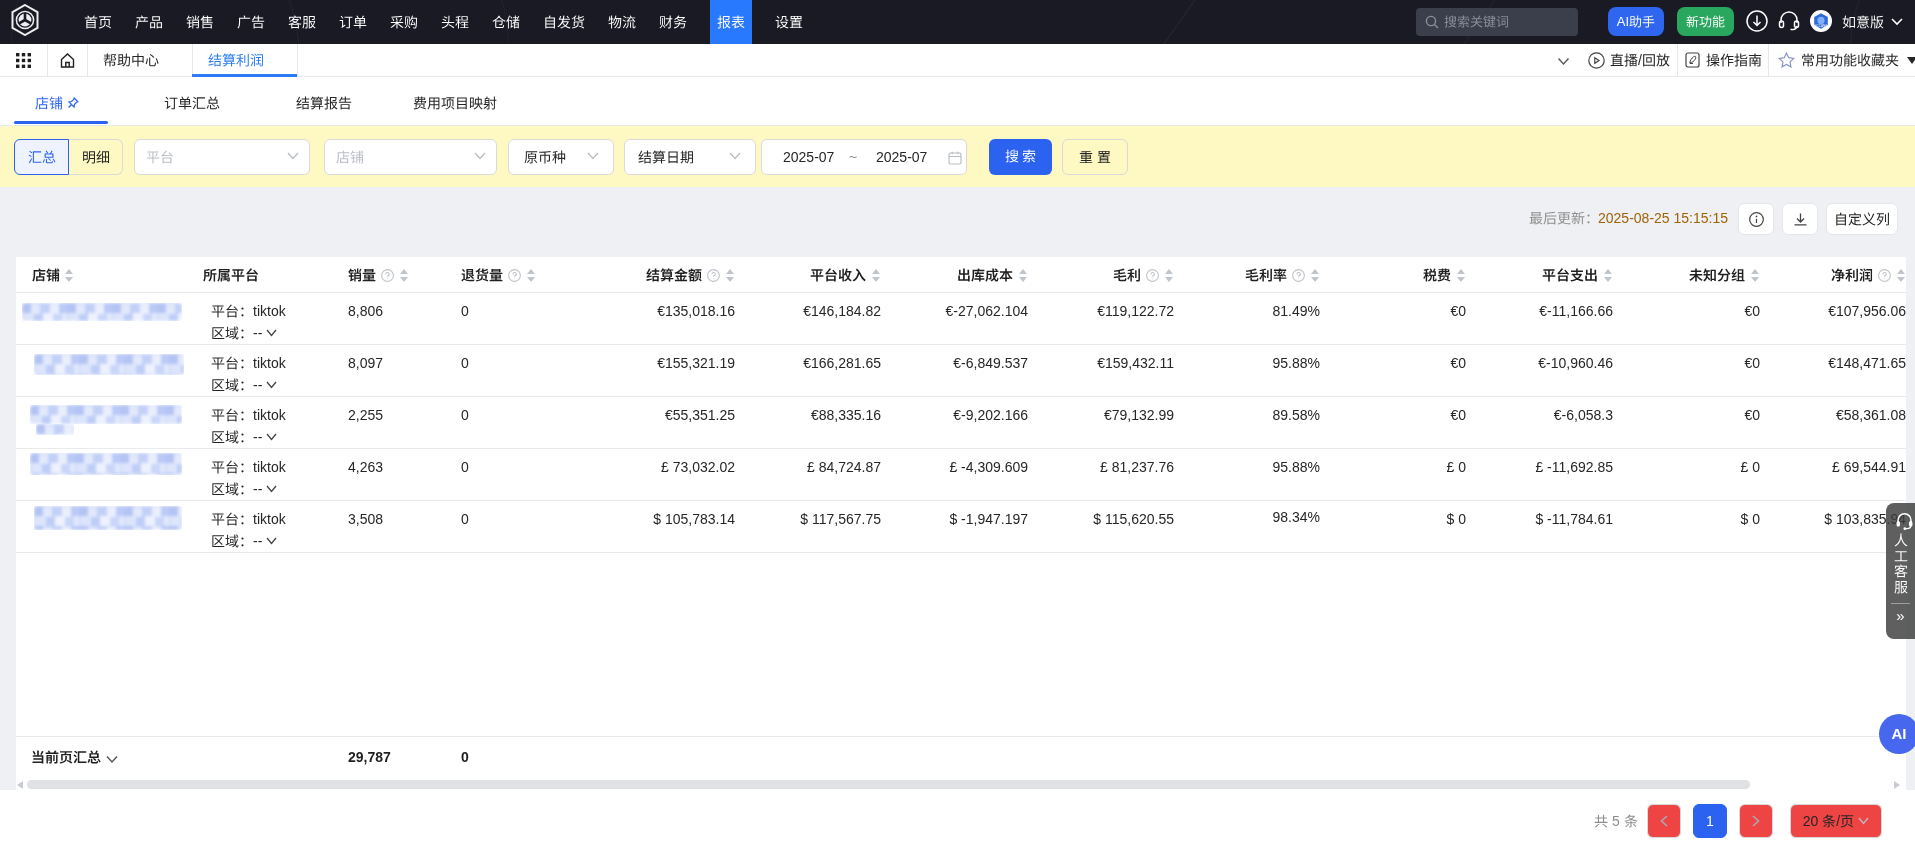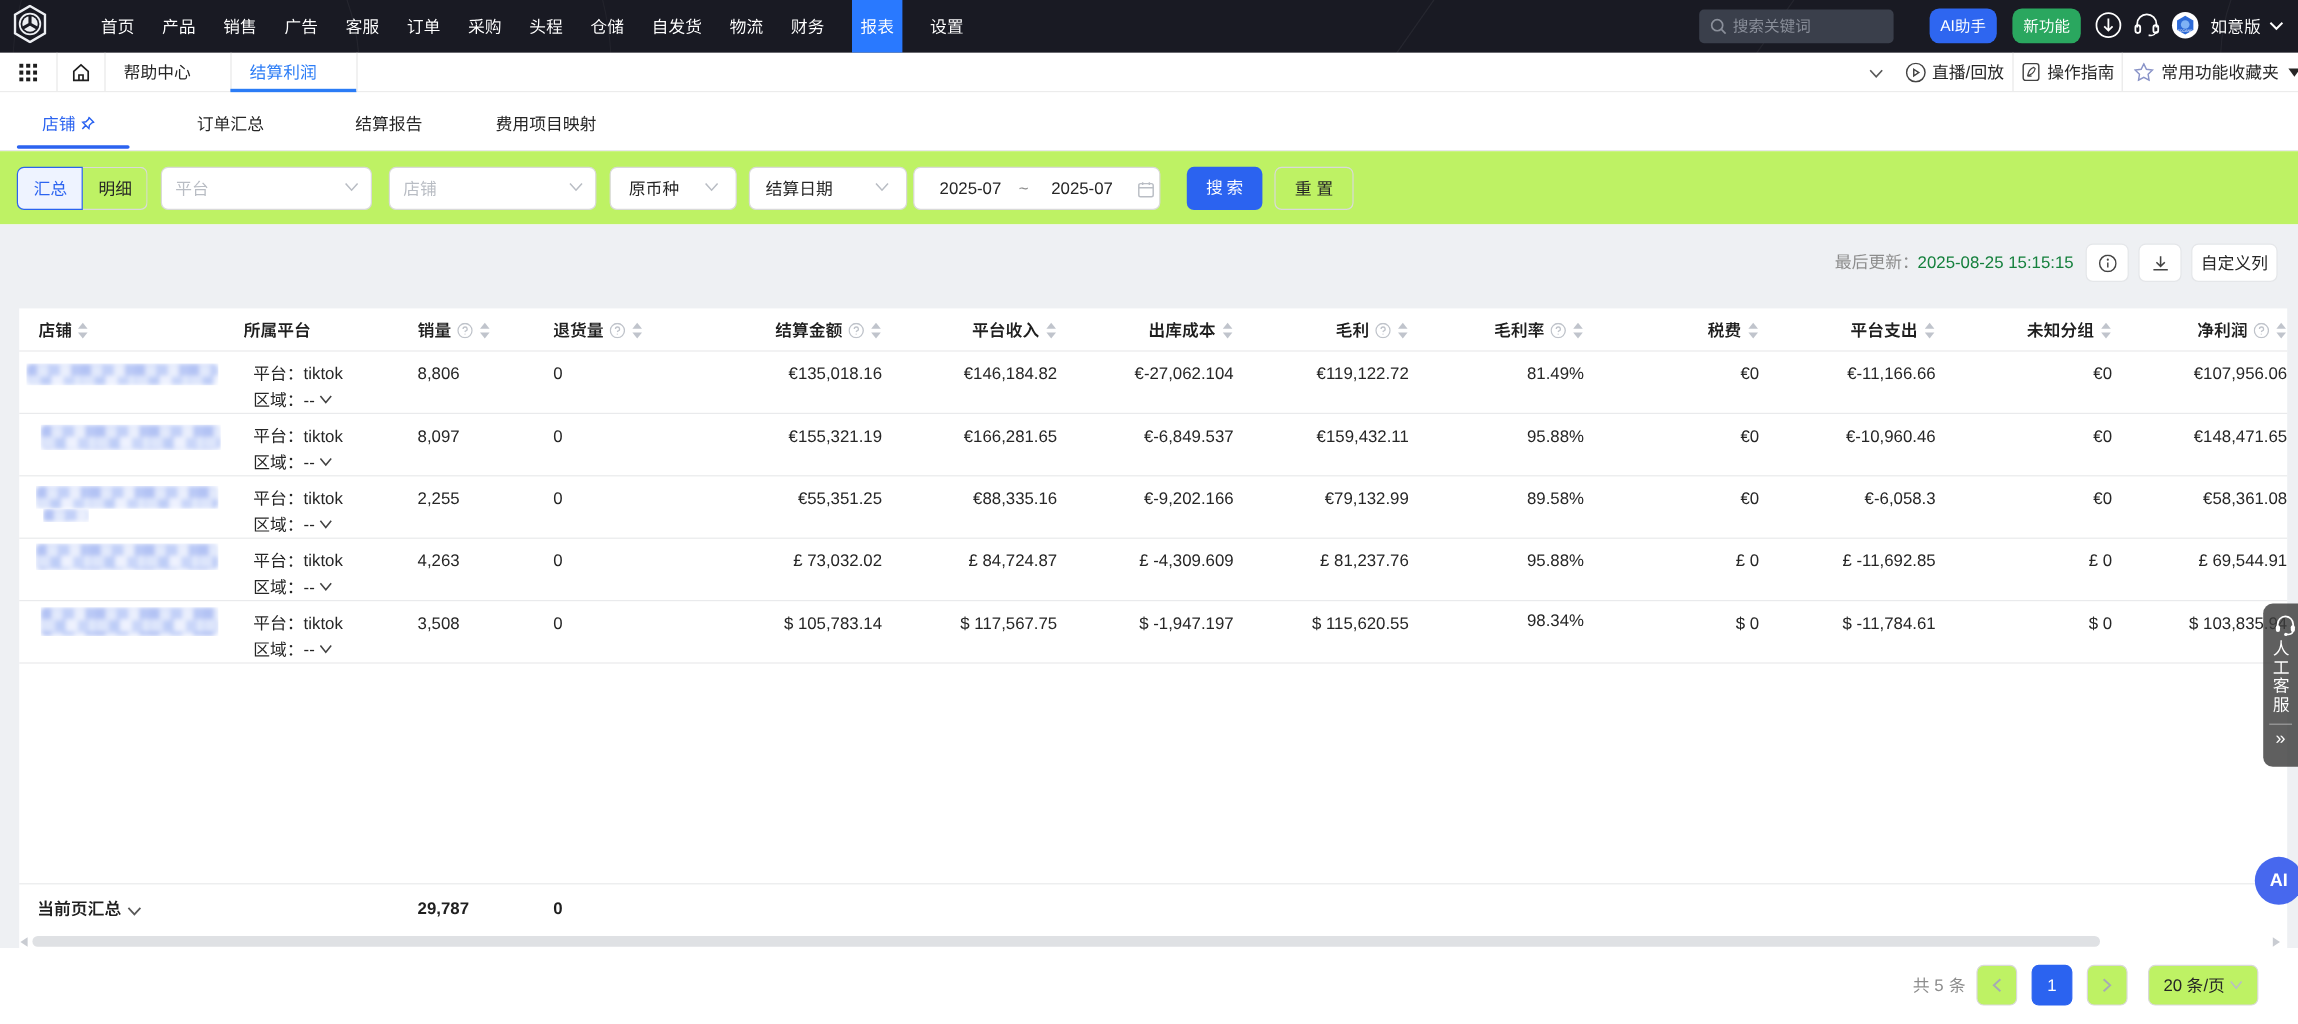--- a/index.html
+++ b/index.html
@@ -32,21 +32,21 @@
 #bar2 .txt { position:absolute; top:0; line-height:32px; font-size:14px; color:#262626; }
 #tab-jslr { position:absolute; left:192px; top:0; width:105px; height:33px; color:#2b7cf6; font-size:14px; font-weight:bold; text-align:left; padding-left:16px; line-height:32px; }
 #tab-jslr .ul { position:absolute; left:0; bottom:0; width:105px; height:3px; background:#2b7cf6; }
 #bar2 .r { position:absolute; top:0; height:32px; display:flex; align-items:center; font-size:14px; color:#262626; white-space:nowrap; }
 
 #tabs { position:absolute; left:0; top:77px; width:1915px; height:49px; background:#fff; border-bottom:1px solid #e8e8e8; font-size:14px; }
 #tabs .t { position:absolute; top:0; line-height:53px; color:#262626; }
 #tabs .t.on { color:#2b63f0; }
 #tabs .ul { position:absolute; left:-21px; top:44px; width:94px; height:3px; background:#2b63f0; border-radius:2px; }
 
-#filters { position:absolute; left:0; top:126px; width:1915px; height:61px; background:#bef264; }
+#filters { position:absolute; left:0; top:126px; width:1915px; height:61px; background:#fef9c3; }
 .seg { position:absolute; top:13px; height:36px; font-size:14px; }
 .seg .sa { position:absolute; left:0; top:0; width:55px; height:36px; border:1px solid #2b63f0; background:#eef3ff; color:#2b63f0; border-radius:6px 0 0 6px; text-align:center; line-height:34px; z-index:2; }
 .seg .sb { position:absolute; left:55px; top:0; width:54px; height:36px; border:1px solid #d9d9d9; border-left:none; color:#262626; border-radius:0 6px 6px 0; text-align:center; line-height:34px; }
 .sel { position:absolute; top:13px; height:36px; border:1px solid #d9d9d9; border-radius:6px; background:#fff; font-size:14px; line-height:34px; color:#262626; }
 .sel .ph { color:#b9bdc4; }
 .sel .txt { position:absolute; left:11px; top:0; white-space:nowrap; }
 .sel .car { position:absolute; top:12px; }
 .fbtn { position:absolute; top:13px; height:36px; border-radius:6px; font-size:14px; text-align:center; line-height:34px; }
 
 #band { position:absolute; left:0; top:187px; width:1915px; height:603px; background:#eef0f3; }
@@ -59,21 +59,21 @@
 .hr { justify-content:flex-end; }
 .row { position:absolute; left:0; width:1890px; height:52px; border-bottom:1px solid #e9eaec; font-size:14px; color:#262626; }
 .cell { position:absolute; white-space:nowrap; }
 .rr { text-align:right; }
 #sumrow { position:absolute; left:0; top:479px; width:1890px; height:43px; border-top:1px solid #e9eaec; font-size:14px; color:#1f1f1f; font-weight:bold; }
 
 #hsb { position:absolute; left:0; top:522px; width:1890px; height:11px; }
 #hsb .thumb { position:absolute; left:11px; top:1px; width:1723px; height:9px; background:#dfe1e4; border-radius:5px; }
 
 #footer { position:absolute; left:0; top:790px; width:1915px; height:63px; background:#fff; font-size:14px; }
-.pbtn { position:absolute; top:14px; width:34px; height:34px; border:1px solid #d9d9d9; border-radius:6px; background:#bef264; text-align:center; line-height:32px; }
+.pbtn { position:absolute; top:14px; width:34px; height:34px; border:1px solid #d9d9d9; border-radius:6px; background:#ef4444; text-align:center; line-height:32px; }
 
 #kefu { position:absolute; left:1886px; top:503px; width:29px; height:136px; background:rgba(60,60,60,0.82); border-radius:8px 0 0 8px; color:#fff; }
 #aibtn { position:absolute; left:1879px; top:714px; width:40px; height:40px; border-radius:50%; background:#4768ee; color:#fff; font-weight:bold; font-size:15px; text-align:center; line-height:40px; }
 </style>
 </head>
 <body>
 <svg width="0" height="0" style="position:absolute">
     <defs>
 <path id="r4E2D" transform="translate(0,880) scale(1,-1)" d="M96 661H902V191H825V588H171V186H96ZM136 322H870V248H136ZM458 840H537V-79H458Z"></path>
 <path id="r4E49" transform="translate(0,880) scale(1,-1)" d="M214 725Q263 596 335 481Q407 366 501 270Q596 173 711 102Q827 30 962 -12Q954 -20 944 -32Q934 -44 925 -56Q916 -69 910 -79Q771 -33 654 43Q537 119 442 220Q347 320 273 442Q199 565 145 703ZM792 767 869 743Q819 601 750 476Q681 351 587 247Q493 143 367 60Q241 -22 77 -79Q71 -64 58 -46Q46 -27 36 -15Q193 37 315 115Q437 193 528 293Q619 393 684 513Q748 632 792 767ZM413 819 478 844Q497 806 517 763Q537 720 553 678Q570 637 580 604L512 576Q503 609 486 651Q469 693 451 738Q432 782 413 819Z"></path>
@@ -589,21 +589,21 @@
             <use href="#r6700"></use>
           </svg><svg class="z" viewBox="0 0 1000 1000">
             <use href="#r540E"></use>
           </svg><svg class="z" viewBox="0 0 1000 1000">
             <use href="#r66F4"></use>
           </svg><svg class="z" viewBox="0 0 1000 1000">
             <use href="#r65B0"></use>
           </svg><svg class="z" viewBox="0 0 1000 1000">
             <use href="#rFF1A"></use>
           </svg></span>
-    <span class="abs" style="left:1598px;top:7px;color:#15803d">2025-08-25 15:15:15</span>
+    <span class="abs" style="left:1598px;top:7px;color:#a16207">2025-08-25 15:15:15</span>
     <div class="tbtn" style="left:1738px;width:36px">
           <svg class="abs" style="left:10px;top:8px" width="15" height="15" viewBox="0 0 15 15" fill="none" stroke="#434343" stroke-width="1.2">
             <circle cx="7.5" cy="7.5" r="6.8"></circle>
             <circle cx="7.5" cy="4.4" r="0.9" fill="#434343" stroke="none"></circle>
             <path d="M7.5 6.8 L7.5 11"></path>
           </svg>
         </div>
     <div class="tbtn" style="left:1782px;width:36px">
           <svg class="abs" style="left:10px;top:8px" width="15" height="15" viewBox="0 0 15 15" fill="none" stroke="#434343" stroke-width="1.3">
             <path d="M7.5 1.5 L7.5 9.5 M4 6.5 L7.5 10 L11 6.5 M1.5 12.8 L13.5 12.8"></path>

